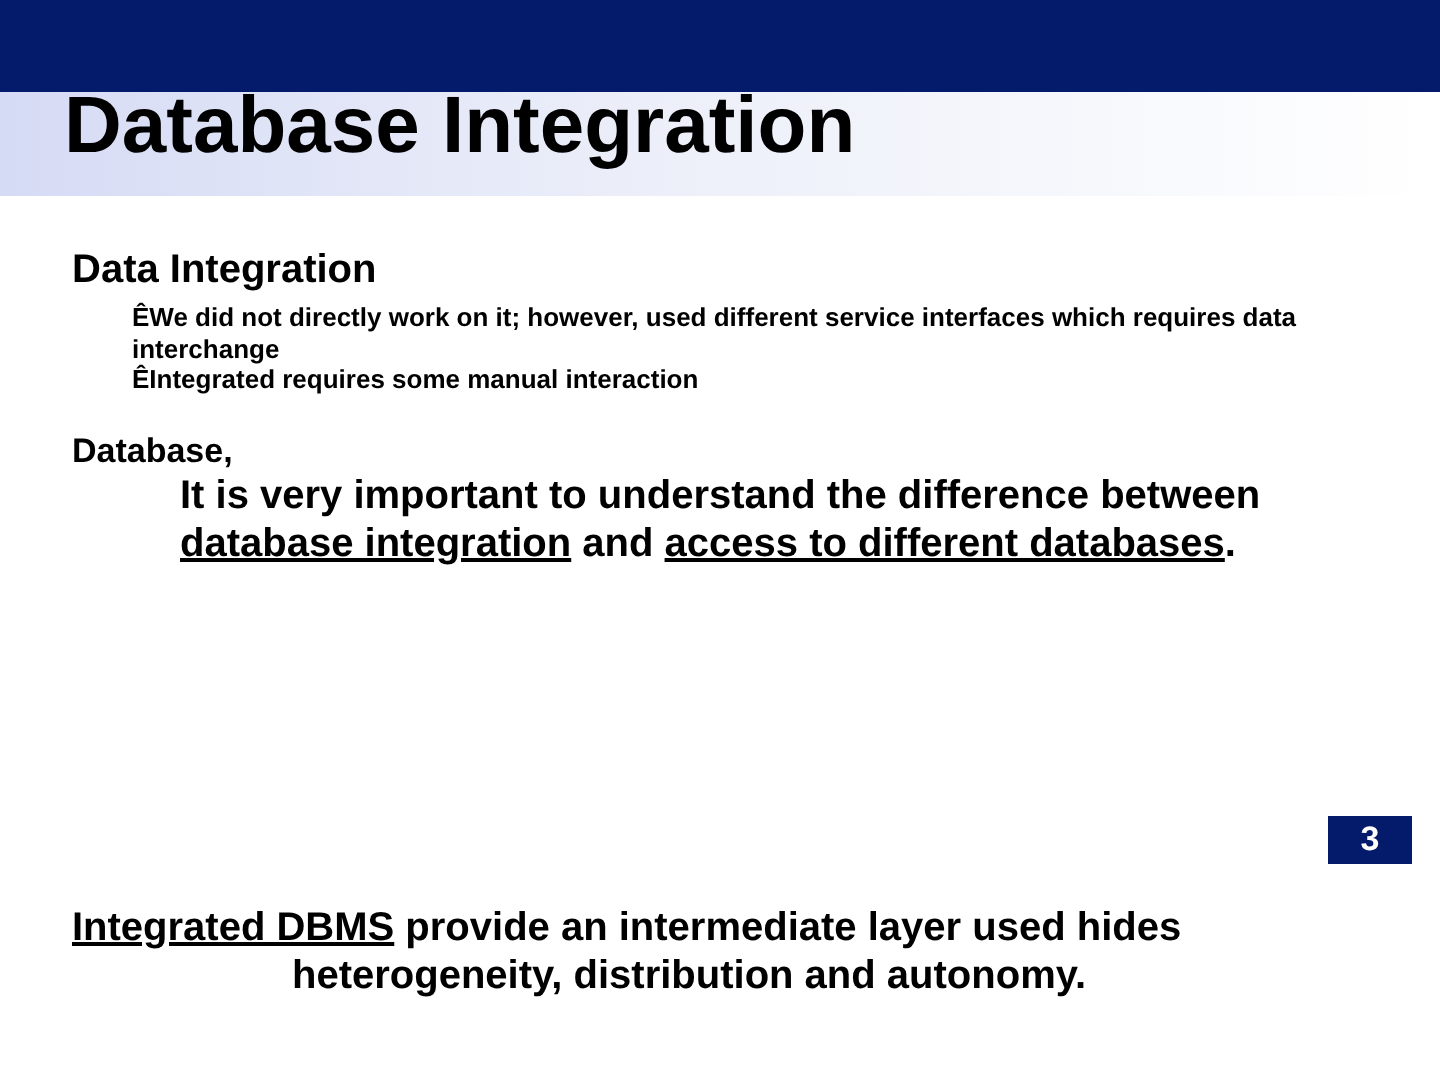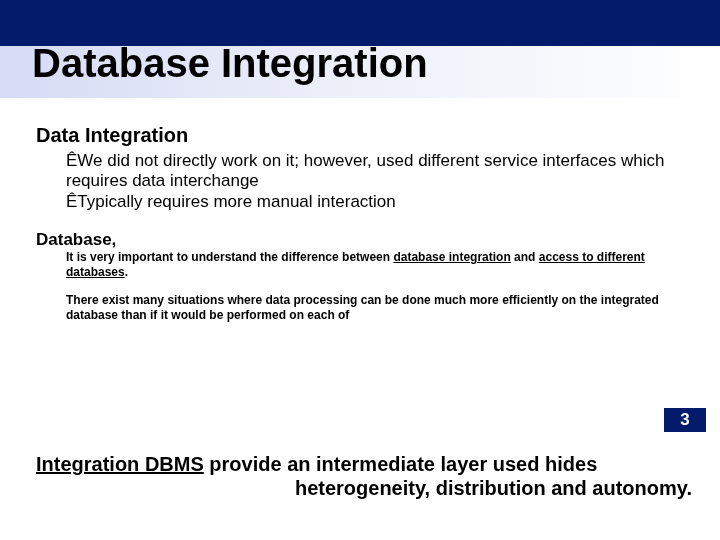--- a/index.html
+++ b/index.html
@@ -48,54 +48,53 @@
     left: 36px;
     right: 28px;
   }
   .sub-heading {
     font-size: 20px;
     font-weight: bold;
     margin: 0 0 4px 0;
   }
   .bullets {
     margin-left: 30px;
-    font-size: 17px;
-    font-weight: normal;
+    font-size: 13px;
+    font-weight: bold;
     line-height: 1.2;
   }
   .bullet-arrow {
     font-family: Arial, sans-serif;
   }
   .para-head {
     font-size: 17px;
     font-weight: bold;
     margin-top: 18px;
   }
   .para {
-    margin-left: 30px;
-    font-size: 12px;
+    margin-left: 54px;
+    font-size: 20px;
     font-weight: bold;
     line-height: 1.2;
   }
   .para .underline {
     text-decoration: underline;
   }
   .summary {
     position: absolute;
     left: 36px;
     right: 28px;
     top: 452px;
     font-size: 20px;
     font-weight: bold;
     line-height: 1.2;
   }
   .summary .indent2 {
     display: block;
     margin-left: 110px;
-    text-align: right;
   }
   .summary .u {
     text-decoration: underline;
   }
   .page-box {
     position: absolute;
     right: 14px;
     bottom: 8px;
     min-width: 30px;
     height: 24px;
@@ -118,34 +117,34 @@
   <div class="title-text">Database Integration</div>
 
   <div class="content">
     <div class="sub-heading">Data Integration</div>
 
     <div class="bullets">
       <div>
         <span class="bullet-arrow">Ê</span><span>We did not directly work on it; however, used different service interfaces which requires data interchange</span>
       </div>
       <div>
-        <span class="bullet-arrow">Ê</span><span>Typically requires more manual interaction</span>
+        <span class="bullet-arrow">Ê</span><span>Integrated requires some manual interaction</span>
       </div>
     </div>
 
     <div class="para-head">Database,</div>
 
     <div class="para">
       <span>It is very important to understand the difference between </span><span class="underline">database integration</span><span> and </span><span class="underline">access to different databases</span><span>.</span><br>
       <br>
-      <span>There exist many situations where data processing can be done much more efficiently on the integrated database than if it would be performed on each of</span><br>
+      <br>
     </div>
   </div>
 
   <div class="summary">
-    <span class="u">Integration DBMS</span><span> provide an intermediate layer used hides</span>
+    <span class="u">Integrated DBMS</span><span> provide an intermediate layer used hides</span>
     <span class="indent2">heterogeneity, distribution and autonomy.</span>
   </div>
 
   <div class="page-box">
     <span>3</span>
   </div>
 </div>
 
 </body></html>

